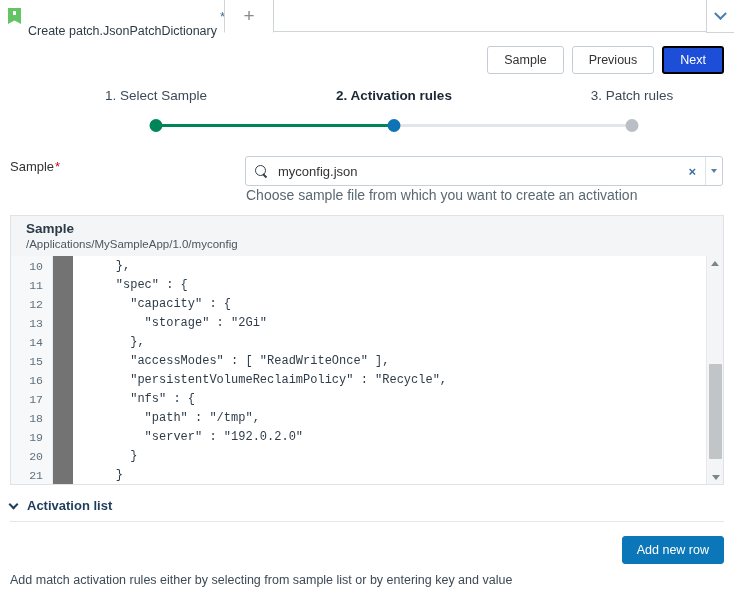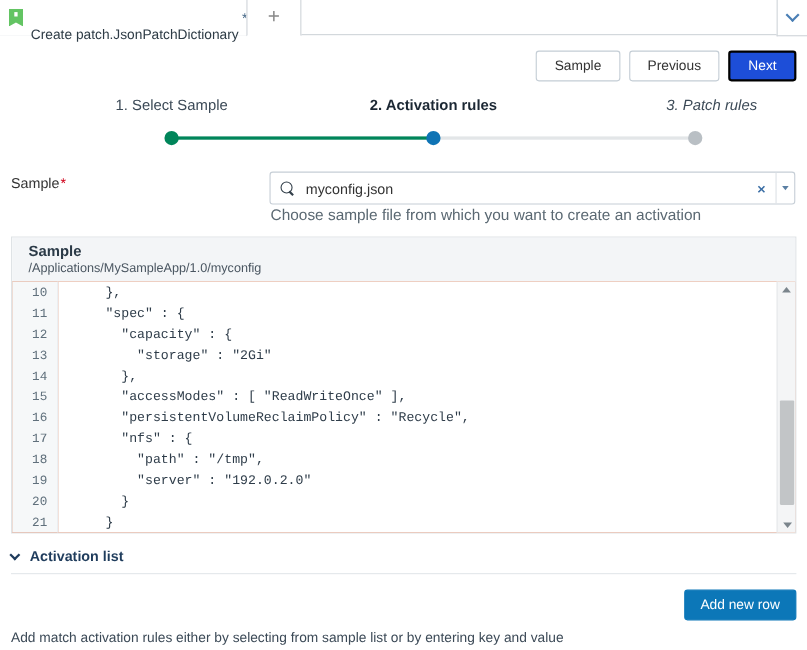--- a/index.html
+++ b/index.html
@@ -259,21 +259,22 @@
   }
   .panel-path {
     font-size: 11.5px;
     color: #4a5661;
     line-height: 15px;
   }
   .code-area {
     position: relative;
     height: 229px;
     display: flex;
-    background: #c2410c;
+    background: #737373;
+    gap: 20px;
   }
   .gutter {
     width: 42px;
     flex: 0 0 auto;
     background: #f6f8f9;
     border-right: 1px solid #e8ecef;
     padding-top: 1px;
   }
   .gutter div {
     height: 19px;
@@ -398,21 +399,21 @@
 
 <div class="actions">
   <div class="btn btn-secondary">Sample</div>
   <div class="btn btn-secondary">Previous</div>
   <div class="btn btn-primary">Next</div>
 </div>
 
 <div class="stepper">
   <div class="step-label" style="left:129px;">1. Select Sample</div>
   <div class="step-label active" style="left:367px;">2. Activation rules</div>
-  <div class="step-label" style="left:620px;font-style:italic;">3. Patch rules</div>
+  <div class="step-label" style="left:605px;">3. Patch rules</div>
 
   <div class="step-track done" style="left:129px; width:238px;"></div>
   <div class="step-track todo" style="left:367px; width:238px;"></div>
 
   <div class="step-dot green" style="left:129px;"></div>
   <div class="step-dot blue" style="left:367px;"></div>
   <div class="step-dot gray" style="left:605px;"></div>
 </div>
 
 <div class="sample-label">

